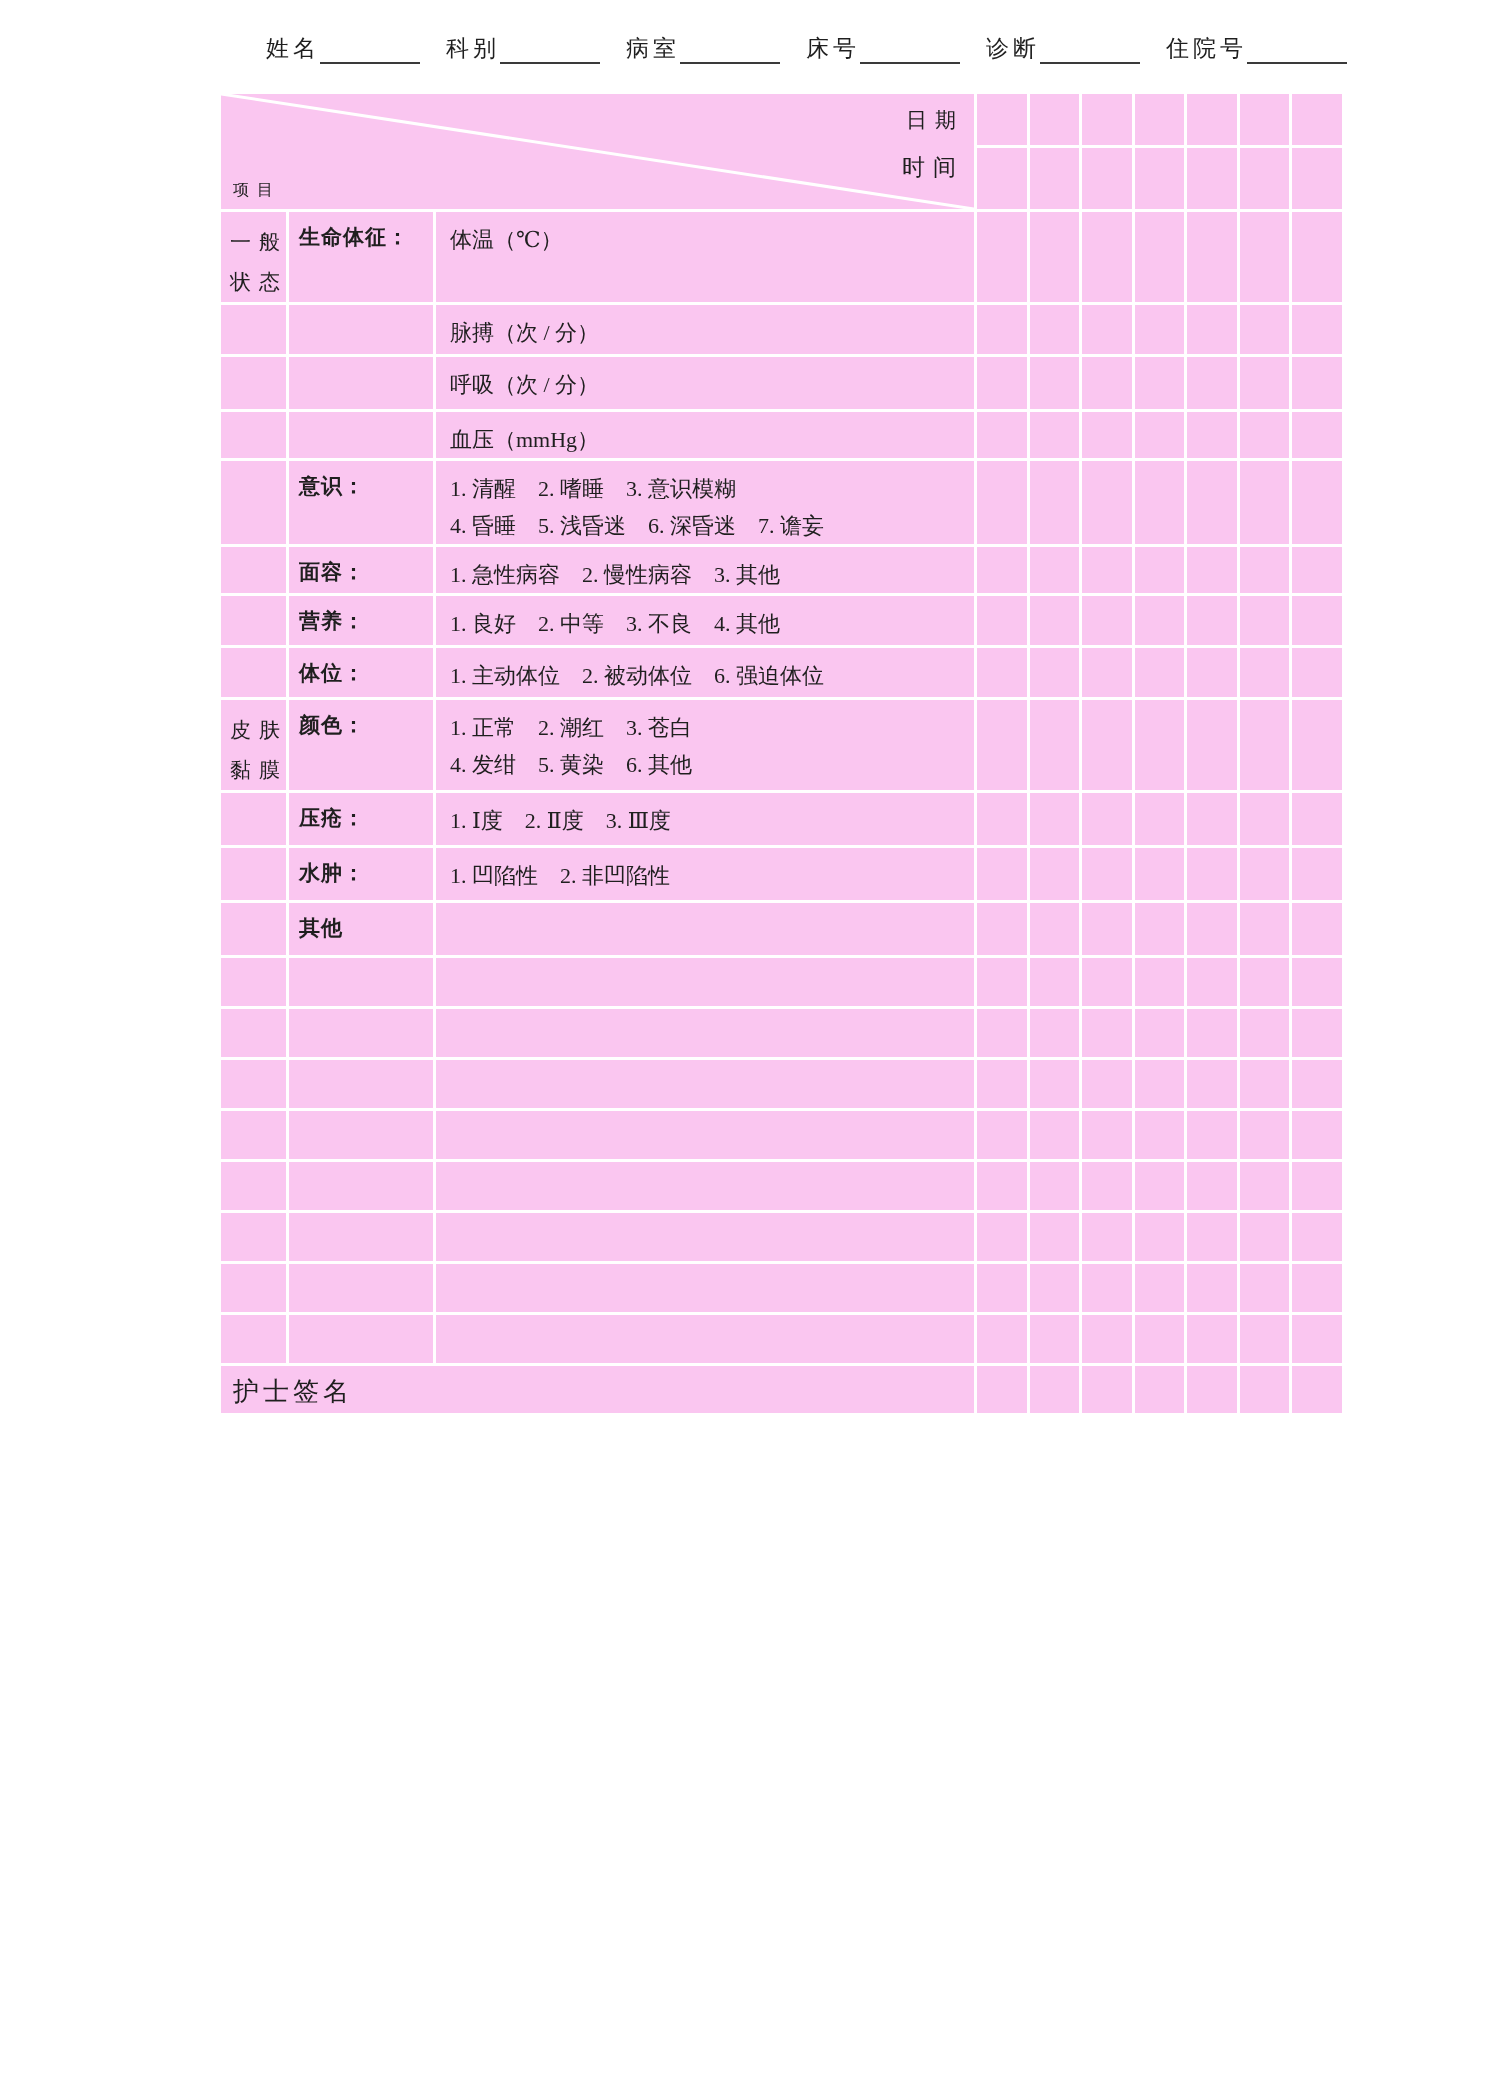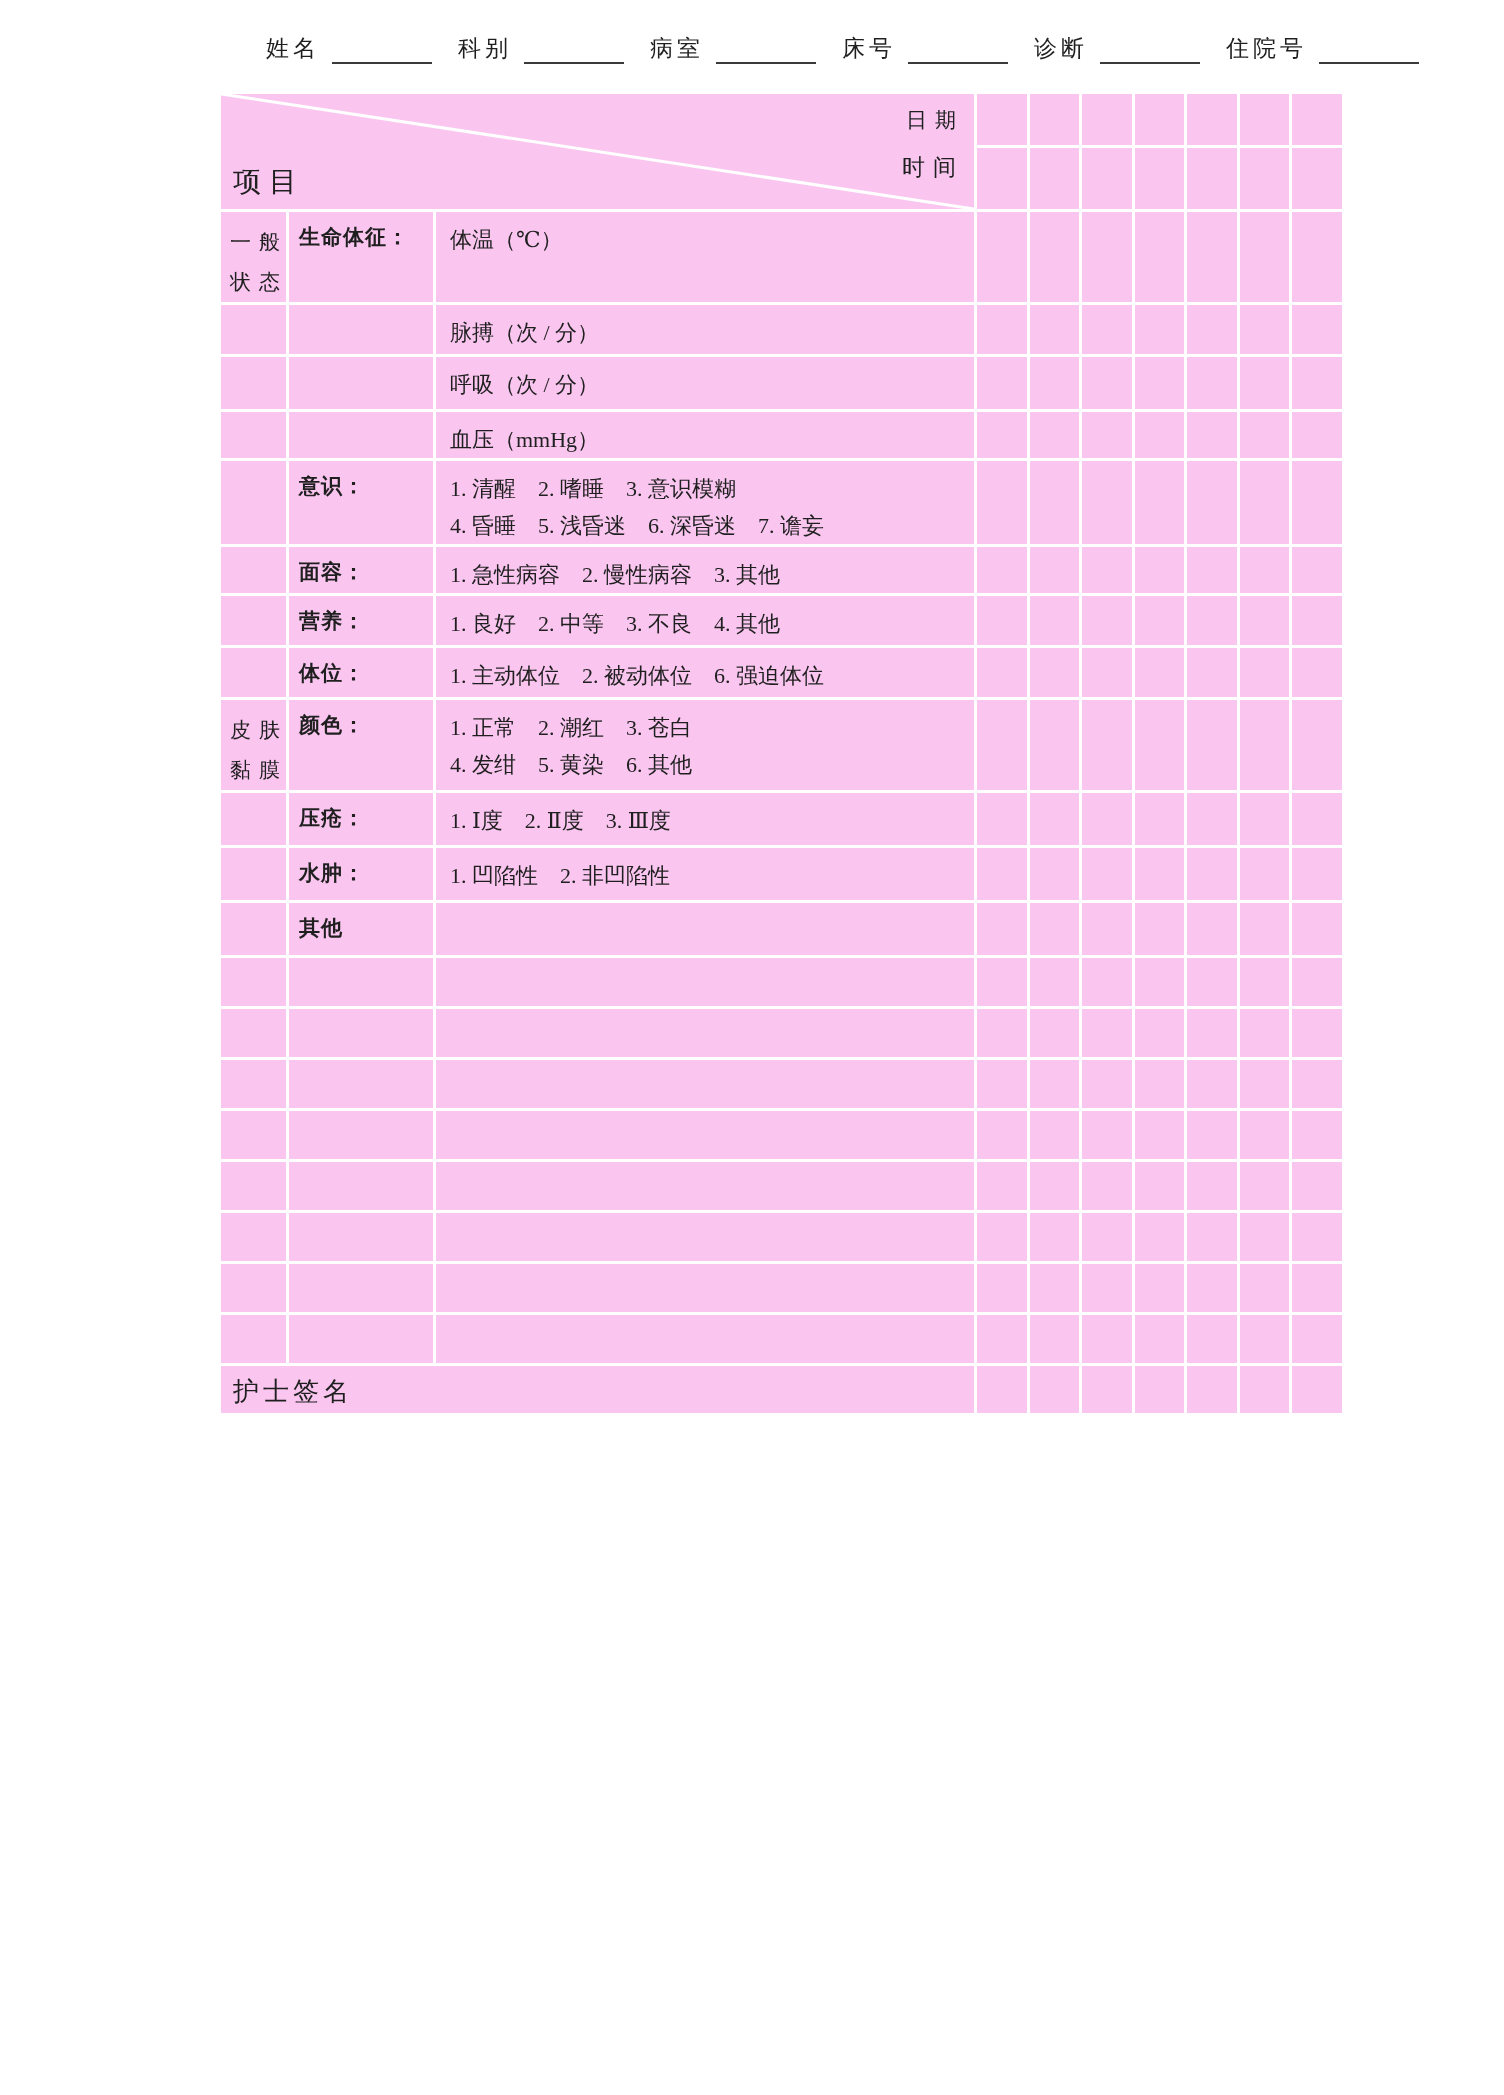--- a/index.html
+++ b/index.html
@@ -2,33 +2,33 @@
 <html><head>
 <meta charset="utf-8">
 <style>
   html,body{margin:0;padding:0;background:#fff;}
   #page{position:relative;width:1504px;height:2095px;background:#ffffff;overflow:hidden;
         font-family:"Liberation Serif","DejaVu Serif",serif;color:#1f1f1f;}
   #wrap{position:absolute;left:218px;top:0;width:1124px;}
   .title{margin-top:178px;text-align:center;font-family:"Liberation Sans","DejaVu Sans",sans-serif;
          font-weight:600;font-size:27px;line-height:34px;letter-spacing:1px;}
   .fields{margin-top:34px;padding-left:48px;display:flex;gap:26px;font-size:23px;line-height:30px;white-space:nowrap;}
-  .field{display:inline-flex;align-items:flex-end;gap:12px;}
+  .field{display:inline-flex;align-items:flex-end;}
   .flabel{letter-spacing:4px;}
   .fline{display:inline-block;width:100px;height:24px;border-bottom:2px solid #3a3a3a;}
   table{border-collapse:collapse;table-layout:fixed;width:1124px;margin-top:27px;}
   td{border:3px solid #ffffff;background:#fac6f0;vertical-align:top;padding:0;overflow:hidden;}
   
   .hA{height:54px}.hB{height:64px}.h1{height:84px}.h2{height:52px}.h3{height:55px}
   .h4{height:46px}.h5{height:82px}.h6{height:48px}.h7{height:52px}.h8{height:52px}
   .h9{height:88px}.h10{height:55px}.he{height:51px}.hs{height:50px}
   
   td.corner{position:relative;}
   td.corner .diag{position:absolute;left:0;top:0;width:100%;height:100%;}
-  td.corner .project{position:absolute;left:12px;bottom:8px;font-size:28px;letter-spacing:8px;}
+  td.corner .project{position:absolute;left:12px;bottom:8px;font-size:16px;letter-spacing:8px;}
   td.corner .date{position:absolute;right:10px;top:12px;font-size:21px;letter-spacing:8px;}
   td.corner .time{position:absolute;right:10px;top:58px;font-size:23px;letter-spacing:8px;}
   td.a{padding:10px 0 0 9px;font-size:21px;}
   td.a .gl{line-height:40px;letter-spacing:8px;white-space:nowrap;}
   td.b{padding:10px 0 0 10px;font-size:21px;line-height:30px;letter-spacing:1px;white-space:nowrap;font-weight:bold;}
   td.c{padding:9px 0 0 14px;font-size:22px;}
   td.c .l{line-height:37px;white-space:nowrap;}
   td.sig{padding:8px 0 0 12px;font-size:26px;letter-spacing:4px;}
 </style>
 </head>

